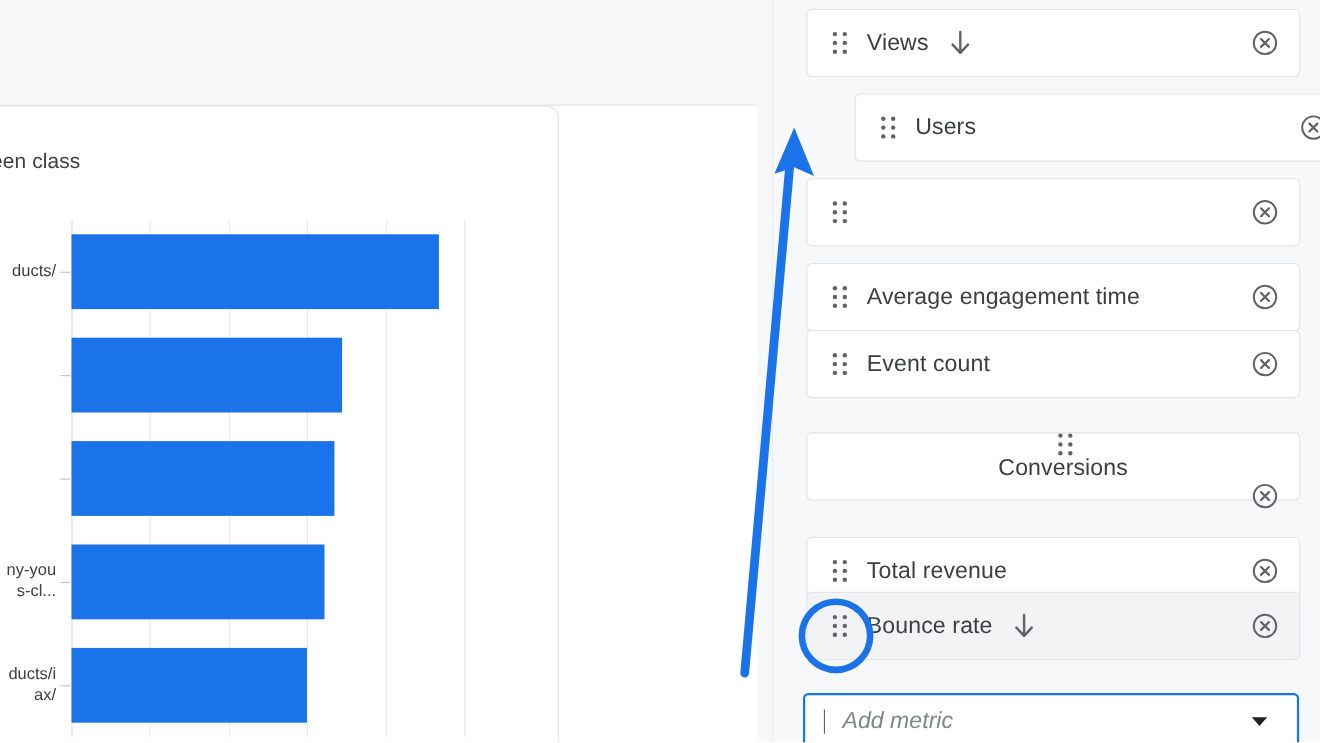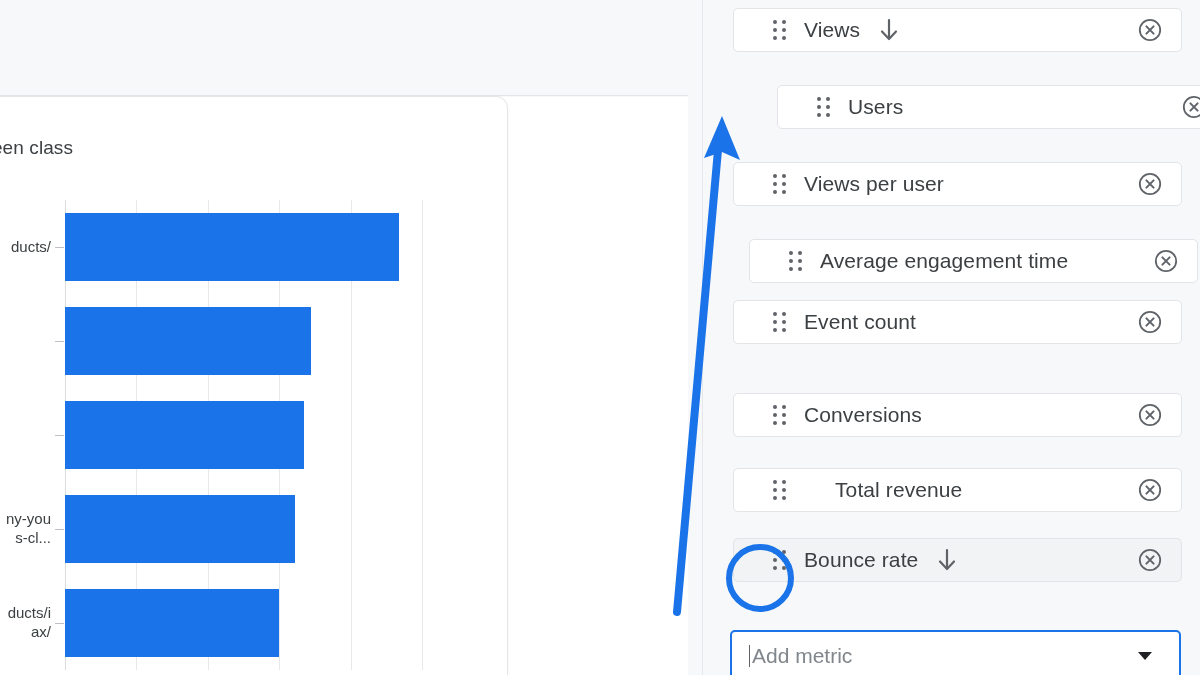--- a/index.html
+++ b/index.html
@@ -57,23 +57,23 @@
     position:absolute; left:702px; top:0; width:1px; height:675px;
     background:#e5e7ea;
   }
 
   
   #right-pane {
     position:absolute; left:703px; top:0; width:497px; height:675px;
     background:#f7f8fa; overflow:hidden;
   }
   .metric-card {
-    position:absolute; left:30px; width:449px; height:44px;
+    position:absolute; left:30px; width:449px; height:62px;
     background:#ffffff; border:1px solid #e2e4e7; border-radius:5px;
-    display:flex; align-items:center;padding-left:16px;
+    display:flex; align-items:center;
   }
   .metric-card.highlighted { background:#f1f3f4; border-color:#e2e4e7; }
 
   .drag-handle {
     width:14px; height:20px; margin-left:22px; flex:none;
     display:grid; grid-template-columns:repeat(2,4px);
     grid-template-rows:repeat(3,4px); gap:4px 5px;
     align-content:center; justify-content:center;
   }
   .drag-handle i { display:block; width:4px; height:4px; border-radius:50%; background:#5f6368; }
@@ -88,21 +88,21 @@
   
   #add-metric-field {
     position:absolute; left:730px; top:630px; width:451px; height:52px;
     background:#ffffff; border:2px solid #1a73e8;
     border-radius:5px; display:flex; align-items:center;
   }
   #caret {
     width:1px; height:22px; background:#5f6368; margin-left:17px; flex:none;
   }
   #add-metric-placeholder {
-    margin-left:2px; font-size:21px; color:#80868b; white-space:nowrap;
+    margin-left:16px; font-size:21px; color:#80868b; white-space:nowrap;font-style:italic;
   }
   #dropdown-caret {
     margin-left:auto; margin-right:27px; flex:none;
     width:0; height:0; border-left:7px solid transparent;
     border-right:7px solid transparent; border-top:8px solid #202124;
   }
 
   
   #annotation-layer {
     position:absolute; left:0; top:0; width:1200px; height:675px;
@@ -197,29 +197,28 @@
         </div>
         <div class="metric-card" style="top: 162px;">
           <div class="drag-handle">
             <i></i>
             <i></i>
             <i></i>
             <i></i>
             <i></i>
             <i></i>
           </div>
-          <span class="metric-label">Views per user</span>
-          <span class="remove-btn">
-            <svg width="26" height="26" viewBox="0 0 26 26">
-              <circle cx="13" cy="13" r="10.2" fill="none" stroke="#5f6368" stroke-width="1.8"></circle>
-              <path d="M9.4 9.4 L16.6 16.6 M16.6 9.4 L9.4 16.6" stroke="#5f6368" stroke-width="2" stroke-linecap="round"></path>
-            </svg>
-          </span>
-        </div>
-        <div class="metric-card" style="top: 239px; margin-left: 16px;">
+          <span class="remove-btn">
+            <svg width="26" height="26" viewBox="0 0 26 26">
+              <circle cx="13" cy="13" r="10.2" fill="none" stroke="#5f6368" stroke-width="1.8"></circle>
+              <path d="M9.4 9.4 L16.6 16.6 M16.6 9.4 L9.4 16.6" stroke="#5f6368" stroke-width="2" stroke-linecap="round"></path>
+            </svg>
+          </span>
+        </div>
+        <div class="metric-card" style="top: 239px;">
           <div class="drag-handle">
             <i></i>
             <i></i>
             <i></i>
             <i></i>
             <i></i>
             <i></i>
           </div>
           <span class="metric-label">Average engagement time</span>
           <span class="remove-btn">
@@ -239,38 +238,38 @@
             <i></i>
           </div>
           <span class="metric-label">Event count</span>
           <span class="remove-btn">
             <svg width="26" height="26" viewBox="0 0 26 26">
               <circle cx="13" cy="13" r="10.2" fill="none" stroke="#5f6368" stroke-width="1.8"></circle>
               <path d="M9.4 9.4 L16.6 16.6 M16.6 9.4 L9.4 16.6" stroke="#5f6368" stroke-width="2" stroke-linecap="round"></path>
             </svg>
           </span>
         </div>
-        <div class="metric-card" style="top: 393px;">
+        <div class="metric-card" style="top: 393px; flex-direction: column;">
           <div class="drag-handle">
             <i></i>
             <i></i>
             <i></i>
             <i></i>
             <i></i>
             <i></i>
           </div>
           <span class="metric-label">Conversions</span>
           <span class="remove-btn">
             <svg width="26" height="26" viewBox="0 0 26 26">
               <circle cx="13" cy="13" r="10.2" fill="none" stroke="#5f6368" stroke-width="1.8"></circle>
               <path d="M9.4 9.4 L16.6 16.6 M16.6 9.4 L9.4 16.6" stroke="#5f6368" stroke-width="2" stroke-linecap="round"></path>
             </svg>
           </span>
         </div>
-        <div class="metric-card" style="top: 468px; gap: 31px;">
+        <div class="metric-card" style="top: 488px;">
           <div class="drag-handle">
             <i></i>
             <i></i>
             <i></i>
             <i></i>
             <i></i>
             <i></i>
           </div>
           <span class="metric-label">Total revenue</span>
           <span class="remove-btn">

